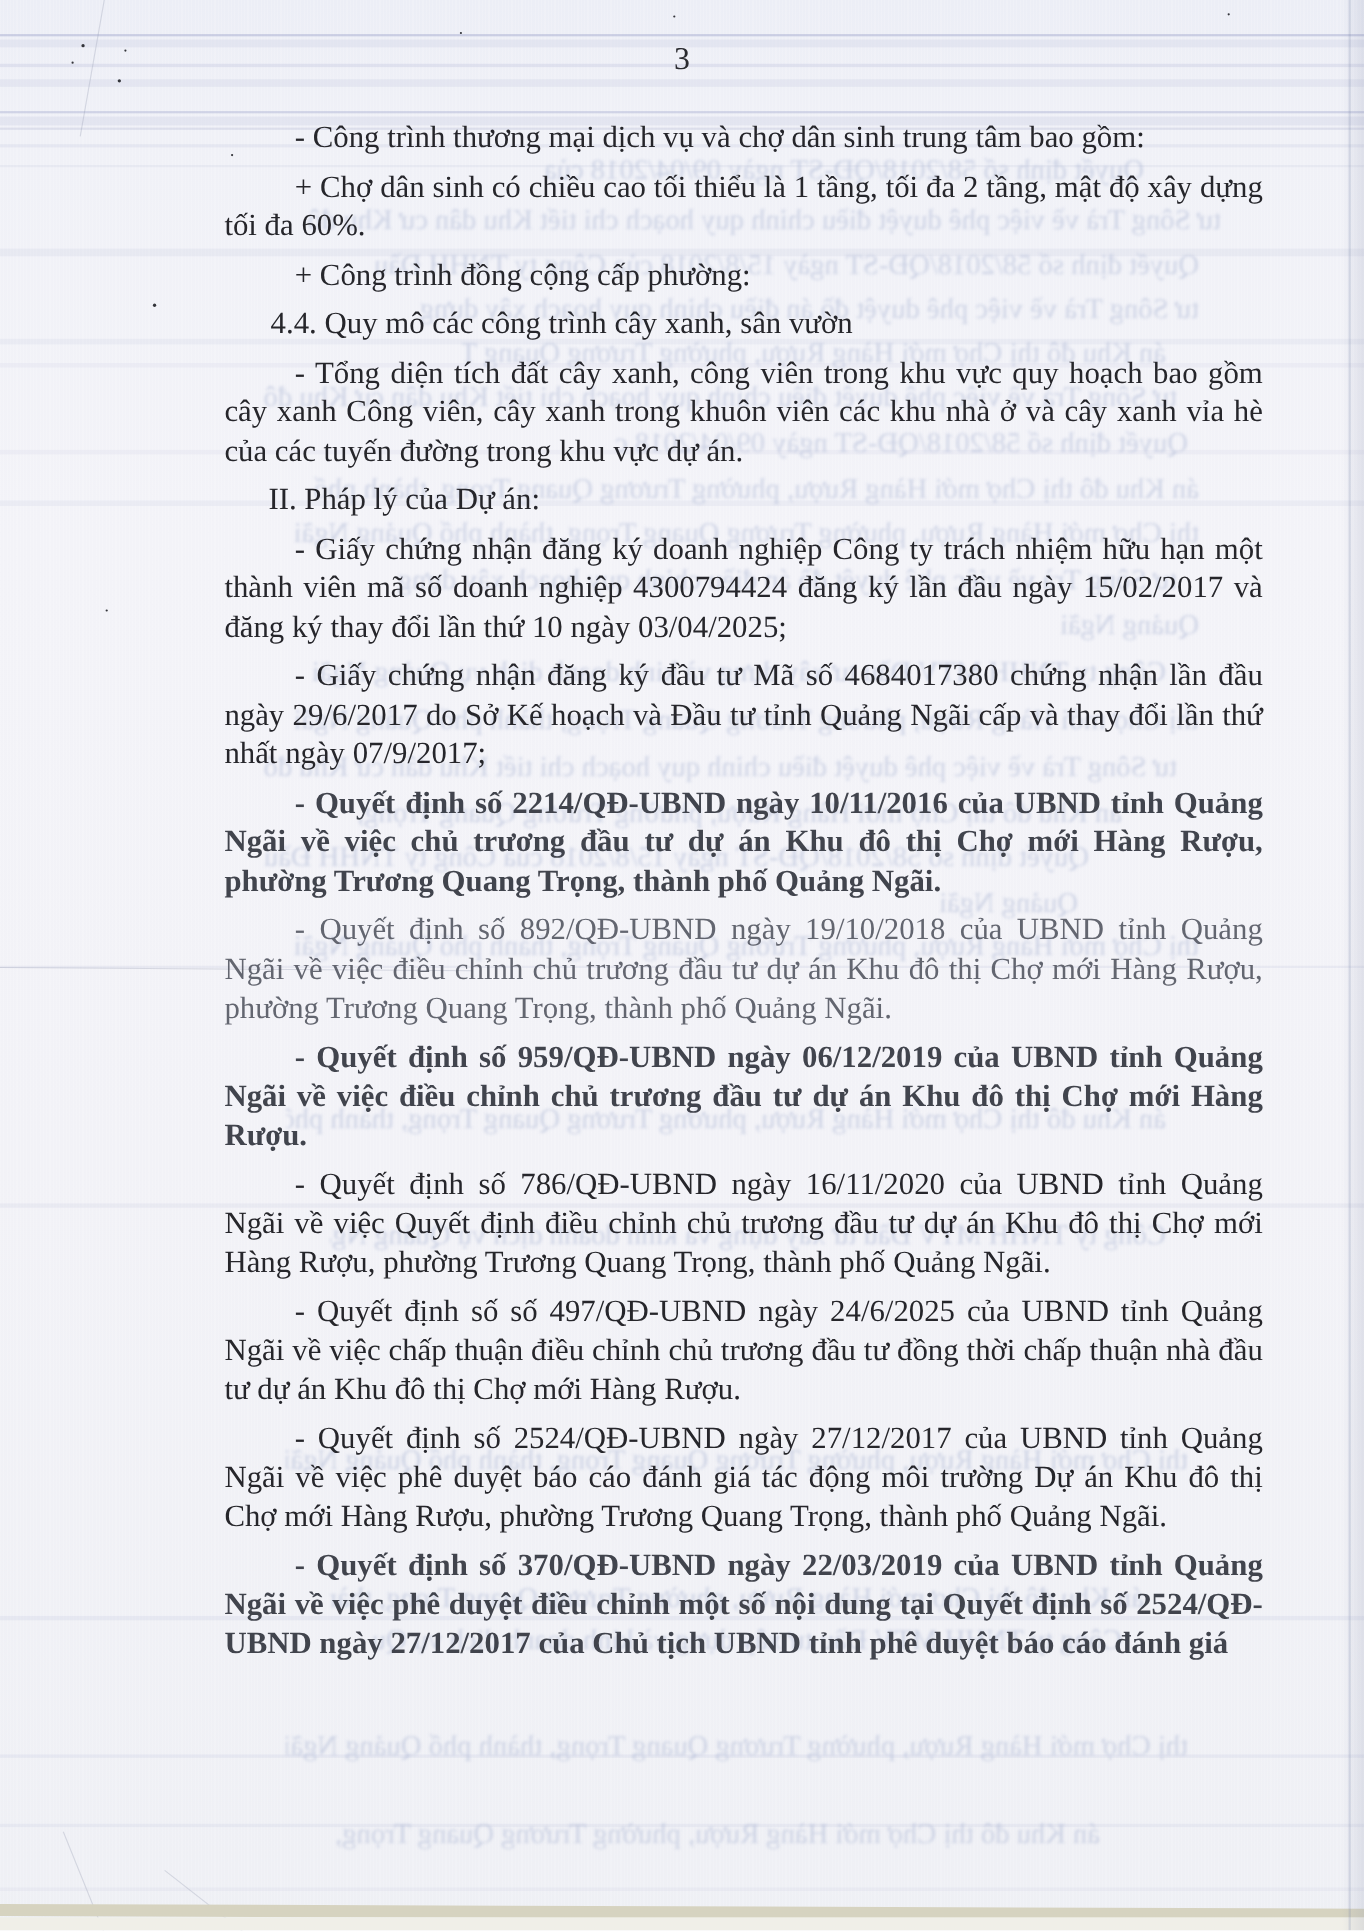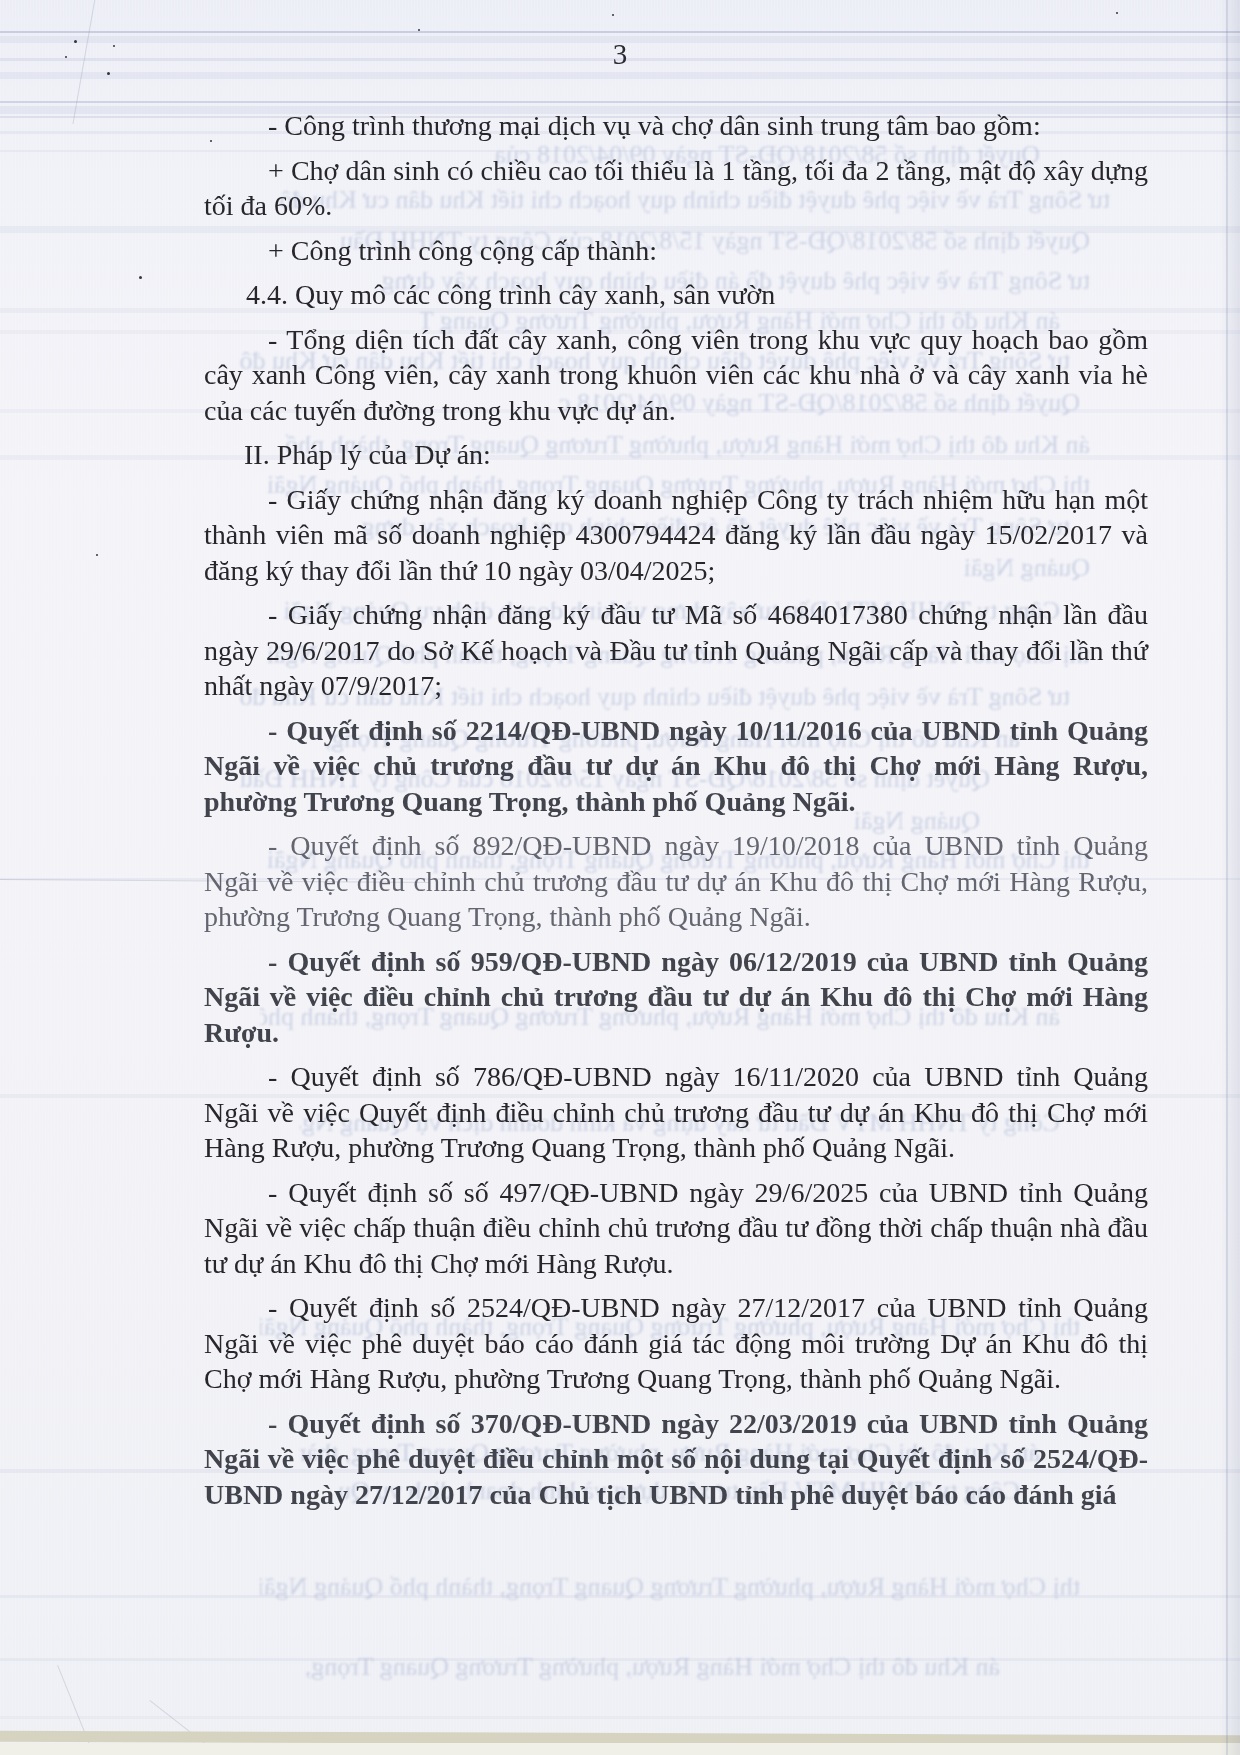--- a/index.html
+++ b/index.html
@@ -122,31 +122,31 @@
       <div class="crease" style="left: 58px; top: 1665px; width: 110px; transform: rotate(68deg);"></div>
       <div class="crease" style="left: 0px; top: 879px; width: 430px; transform: rotate(0.4deg);"></div>
       <div class="crease" style="left: 150px; top: 1700px; width: 90px; transform: rotate(38deg);"></div>
     </div>
 
   <div class="pagenum">3</div>
 
   <div class="body">
       <p class="para">- Công trình thương mại dịch vụ và chợ dân sinh trung tâm bao gồm:</p>
       <p class="para">+ Chợ dân sinh có chiều cao tối thiểu là 1 tầng, tối đa 2 tầng, mật độ xây dựng tối đa 60%.</p>
-      <p class="para">+ Công trình công cộng cấp thành:</p>
+      <p class="para">+ Công trình đồng cộng cấp phường:</p>
       <p class="subhead">4.4. Quy mô các công trình cây xanh, sân vườn</p>
       <p class="para">- Tổng diện tích đất cây xanh, công viên trong khu vực quy hoạch bao gồm cây xanh Công viên, cây xanh trong khuôn viên các khu nhà ở và cây xanh vỉa hè của các tuyến đường trong khu vực dự án.</p>
       <p class="heading">II. Pháp lý của Dự án:</p>
       <p class="para">- Giấy chứng nhận đăng ký doanh nghiệp Công ty trách nhiệm hữu hạn một thành viên mã số doanh nghiệp 4300794424 đăng ký lần đầu ngày 15/02/2017 và đăng ký thay đổi lần thứ 10 ngày 03/04/2025;</p>
       <p class="para">- Giấy chứng nhận đăng ký đầu tư Mã số 4684017380 chứng nhận lần đầu ngày 29/6/2017 do Sở Kế hoạch và Đầu tư tỉnh Quảng Ngãi cấp và thay đổi lần thứ nhất ngày 07/9/2017;</p>
       <p class="para soft">- Quyết định số 2214/QĐ-UBND ngày 10/11/2016 của UBND tỉnh Quảng Ngãi về việc chủ trương đầu tư dự án Khu đô thị Chợ mới Hàng Rượu, phường Trương Quang Trọng, thành phố Quảng Ngãi.</p>
       <p class="para faded">- Quyết định số 892/QĐ-UBND ngày 19/10/2018 của UBND tỉnh Quảng Ngãi về việc điều chỉnh chủ trương đầu tư dự án Khu đô thị Chợ mới Hàng Rượu, phường Trương Quang Trọng, thành phố Quảng Ngãi.</p>
       <p class="para soft">- Quyết định số 959/QĐ-UBND ngày 06/12/2019 của UBND tỉnh Quảng Ngãi về việc điều chỉnh chủ trương đầu tư dự án Khu đô thị Chợ mới Hàng Rượu.</p>
       <p class="para">- Quyết định số 786/QĐ-UBND ngày 16/11/2020 của UBND tỉnh Quảng Ngãi về việc Quyết định điều chỉnh chủ trương đầu tư dự án Khu đô thị Chợ mới Hàng Rượu, phường Trương Quang Trọng, thành phố Quảng Ngãi.</p>
-      <p class="para">- Quyết định số số 497/QĐ-UBND ngày 29/6/2025 của UBND tỉnh Quảng Ngãi về việc chấp thuận điều chỉnh chủ trương đầu tư đồng thời chấp thuận nhà đầu tư dự án Khu đô thị Chợ mới Hàng Rượu.</p>
+      <p class="para">- Quyết định số số 497/QĐ-UBND ngày 24/6/2025 của UBND tỉnh Quảng Ngãi về việc chấp thuận điều chỉnh chủ trương đầu tư đồng thời chấp thuận nhà đầu tư dự án Khu đô thị Chợ mới Hàng Rượu.</p>
       <p class="para">- Quyết định số 2524/QĐ-UBND ngày 27/12/2017 của UBND tỉnh Quảng Ngãi về việc phê duyệt báo cáo đánh giá tác động môi trường Dự án Khu đô thị Chợ mới Hàng Rượu, phường Trương Quang Trọng, thành phố Quảng Ngãi.</p>
       <p class="para soft">- Quyết định số 370/QĐ-UBND ngày 22/03/2019 của UBND tỉnh Quảng Ngãi về việc phê duyệt điều chỉnh một số nội dung tại Quyết định số 2524/QĐ-UBND ngày 27/12/2017 của Chủ tịch UBND tỉnh phê duyệt báo cáo đánh giá</p>
     </div>
 
   <div class="bottom-strip"></div>
   <div class="bottom-below"></div>
   <div class="edge-shade-right"></div>
   <div class="edge-line-right"></div>
 </div>
 

